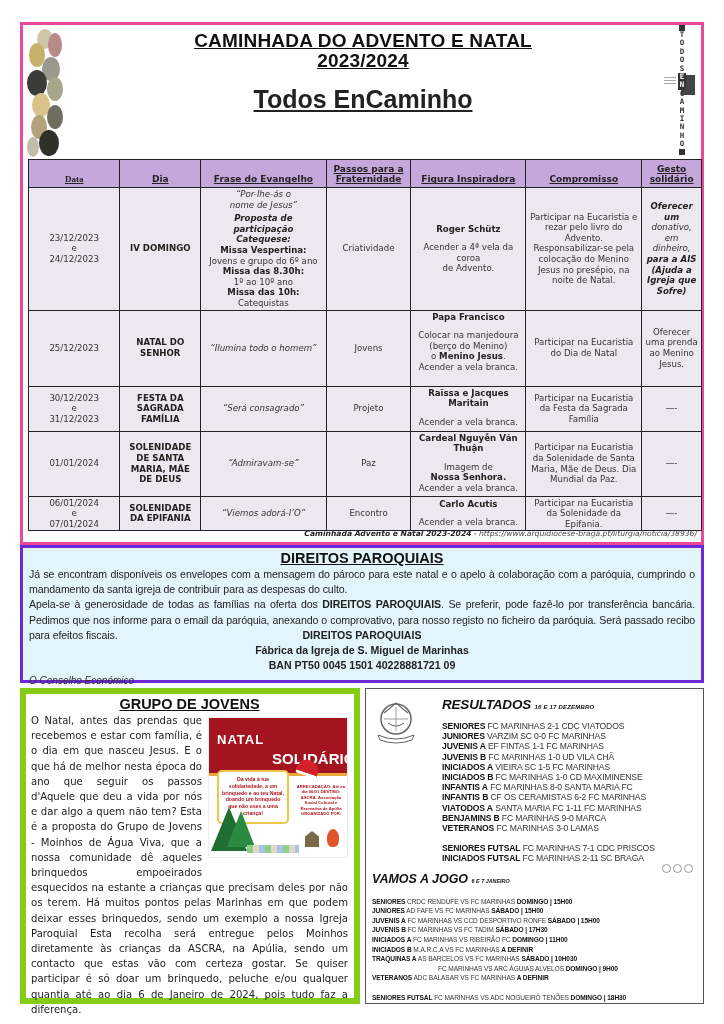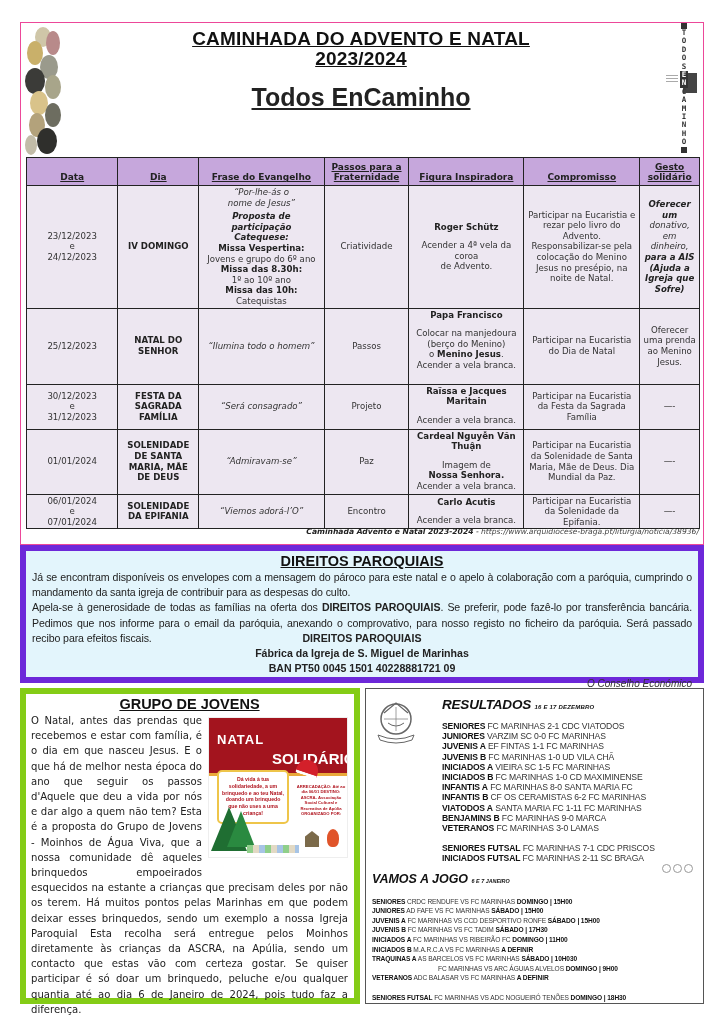--- a/index.html
+++ b/index.html
@@ -1,61 +1,61 @@
 <!DOCTYPE html>
 <html><head>
 <meta charset="utf-8">
 <style>
   * { box-sizing: border-box; margin: 0; padding: 0; }
   html, body { width: 724px; height: 1024px; background: #ffffff; overflow: hidden; }
   body { font-family: "Liberation Sans", sans-serif; color: #222; position: relative; }
 
   
-  .top-box { position: absolute; left: 20px; top: 22px; width: 684px; height: 523px; border: 1px solid #ec4899; }
+  .top-box { position: absolute; left: 20px; top: 22px; width: 684px; height: 523px; border: 3px solid #ec4899; }
   .people-strip { position: absolute; left: 2px; top: 0; width: 44px; height: 132px; }
   .header-titles { position: absolute; left: 60px; top: 6px; width: 560px; text-align: center; }
   .h-main { font-weight: bold; font-size: 19px; text-decoration: underline; color: #111; line-height: 20px; letter-spacing: 0.2px; }
   .h-ano { font-weight: bold; font-size: 20px; color: #1ba1e2; margin-top: 7px; line-height: 22px; }
   .h-todos { font-weight: bold; font-size: 25px; text-decoration: underline; color: #222; margin-top: 14px; line-height: 28px; }
   .vert-logo { position: absolute; right: 14px; top: 0; width: 10px; height: 132px; display: flex; flex-direction: column; align-items: center; }
   .vert-logo .bar { width: 6px; height: 6px; background: #333; }
   .vert-logo .ch { font-family: "DejaVu Sans Mono", monospace; font-weight: bold; font-size: 7.5px; line-height: 8.4px; color: #333; }
   .vert-logo .ch.inv { background: #333; color: #fff; width: 8px; text-align: center; }
   .vert-mini { position: absolute; right: 6px; top: 50px; width: 14px; height: 20px; background: #444; }
   .vert-tiny { position: absolute; right: 25px; top: 52px; width: 12px; height: 14px; }
   .vert-tiny i { display: block; height: 1px; background: #aaa; margin-bottom: 2px; }
 
   
   table.plan { position: absolute; left: 5px; top: 134px; width: 674px; border-collapse: collapse; font-family: "DejaVu Sans", sans-serif; font-size: 8.6px; color: #333; }
   table.plan th, table.plan td { border: 1.5px solid #222; text-align: center; vertical-align: middle; padding: 1px 3px; line-height: 10.6px; }
   table.plan thead th { background: #c6a7dc; font-weight: bold; text-decoration: underline; color: #222; font-size: 9px; height: 28px; vertical-align: bottom; padding-bottom: 2px; }
   table.plan tbody td { background: #ede7f1; }
-  .col-data { width: 78px; }
+  .col-data { width: 78px; font-family: Liberation Serif, serif; }
   .col-dia { width: 59px; }
   .col-frase { width: 107px; }
   .col-passos { width: 63px; }
   .col-figura { width: 98px; }
   .col-comp { width: 99px; }
   .col-gesto { width: 46px; }
   td.dia { font-weight: bold; color: #222; }
   td.frase-it { font-style: italic; }
   .b { font-weight: bold; color: #222; }
   .bi { font-weight: bold; font-style: italic; color: #222; }
   .it { font-style: italic; }
   .top-al { vertical-align: top !important; }
   .gap { height: 8px; display: block; }
   .source-line { position: absolute; right: 4px; top: 504px; font-family: "DejaVu Sans", sans-serif; font-size: 7.6px; font-style: italic; color: #444; }
   .source-line b { color: #222; }
 
   
-  .dir-box { position: absolute; left: 20px; top: 545px; width: 684px; height: 138px; border: 6px solid #6d28d9; background: #e3f5fc; padding: 2px 6px; }
+  .dir-box { position: absolute; left: 20px; top: 545px; width: 684px; height: 138px; border: 3px solid #6d28d9; background: #e3f5fc; padding: 2px 6px; }
   .dir-title { text-align: center; font-weight: bold; font-size: 14.5px; text-decoration: underline; color: #111; line-height: 17px; }
   .dir-body { font-family: "Liberation Sans Narrow", "Liberation Sans", sans-serif; font-size: 10.6px; line-height: 15.2px; color: #222; text-align: justify; letter-spacing: -0.1px; }
   .dir-center { text-align: center; font-weight: bold; font-size: 10.6px; line-height: 15.2px; color: #222; }
-  .dir-sign { text-align: right; font-style: italic; font-size: 10px; color: #333; line-height: 14px; }
+  .dir-sign { font-style: italic; font-size: 10px; color: #333; line-height: 14px; }
 
   
   .jov-box { position: absolute; left: 20px; top: 688px; width: 340px; height: 316px; border: 6px solid #84cc16; padding: 2px 6px 0 5px; }
   .jov-title { text-align: center; font-weight: bold; font-size: 14.5px; text-decoration: underline; color: #111; line-height: 17px; }
   .jov-text { font-family: "DejaVu Sans", sans-serif; font-size: 10.1px; line-height: 15.2px; color: #222; text-align: justify; }
   .poster { float: right; width: 140px; height: 141px; margin: 4px 0 20px 6px; position: relative; background: #fff; overflow: hidden; border: 1px solid #eee; }
   .poster .red { position: absolute; left: 0; top: 0; width: 100%; height: 58px; background: #a3141e; border-bottom: 3px solid #e9a93a; }
   .poster .t1 { position: absolute; left: 8px; top: 14px; color: #fff; font-weight: bold; font-size: 13px; letter-spacing: 1px; }
   .poster .t2 { position: absolute; left: 63px; top: 32px; color: #fff; font-weight: bold; font-size: 15px; }
   .poster .msg { position: absolute; left: 8px; top: 52px; width: 72px; height: 54px; background: #fff; border: 2px solid #eec54a; border-radius: 5px; color: #b0141e; font-weight: bold; font-size: 5.2px; text-align: center; line-height: 6.8px; padding: 4px 2px; }
@@ -180,21 +180,21 @@
           <span class="bi">para a AIS (Ajuda a Igreja que Sofre)</span>
         </td>
       </tr>
 
       <tr style="height:76px">
         <td>
             <div>25/12/2023</div>
           </td>
         <td class="dia">NATAL DO SENHOR</td>
         <td class="frase-it">“Ilumina todo o homem”</td>
-        <td>Passos</td>
+        <td>Jovens</td>
         <td class="top-al">
           <div class="b">Papa Francisco</div>
           <span class="gap"></span>
           <div>Colocar na manjedoura (berço do Menino)</div>
           <div><span>o</span> <span class="b">Menino Jesus</span><span>.</span></div>
           <div>Acender a vela branca.</div>
         </td>
         <td>Participar na Eucaristia do Dia de Natal</td>
         <td>Oferecer uma prenda ao Menino Jesus.</td>
       </tr>

